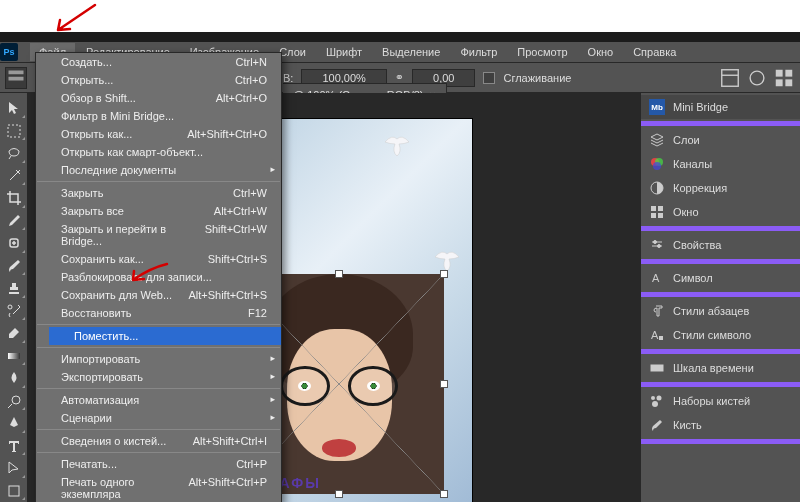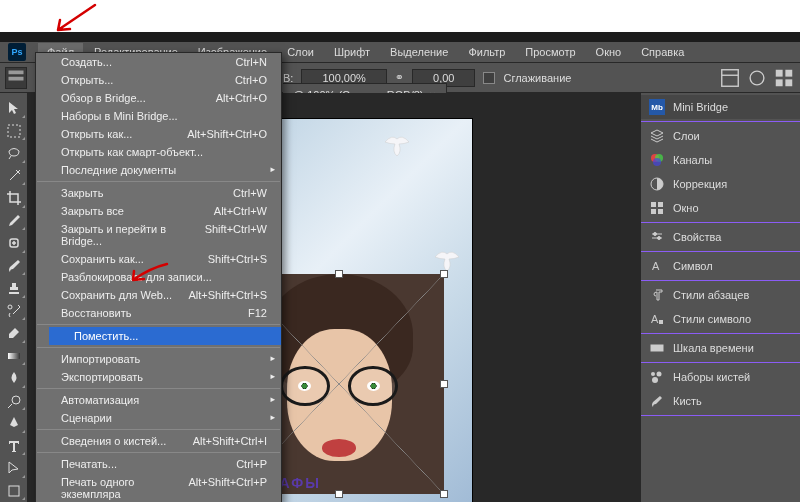--- a/index.html
+++ b/index.html
@@ -1,21 +1,21 @@
 <!DOCTYPE html>
 <html><head>
 <meta charset="utf-8">
 <style>
 * { margin:0; padding:0; box-sizing:border-box; font-family:"Tahoma",sans-serif; font-size:11px; user-select:none; }
 body { background:#fff; width:800px; height:502px; overflow:hidden; position:relative; }
 .arrow { position:absolute; top:2px; left:50px; z-index:100; pointer-events:none; }
 .arrow svg { width:50px; height:35px; }
 .app { position:absolute; top:32px; left:0; width:800px; height:470px; background:#535353; display:flex; flex-direction:column; }
 .title-bar { height:10px; background:#1c1c1c; width:100%; }
-.menu-bar { height:21px; background:#535353; display:flex; align-items:center; padding-left:8px; gap:2px; border-bottom:1px solid #282828; }
+.menu-bar { height:21px; background:#535353; display:flex; align-items:center; gap:2px; border-bottom:1px solid #282828; }
 .ps-logo { width:18px; height:18px; background:#001e36; color:#31a8ff; font-weight:bold; font-size:9px; display:flex; align-items:center; justify-content:center; border-radius:2px; margin-right:10px; }
 .menu-item { color:#ddd; padding:3px 9px; cursor:pointer; }
 .menu-item.active { background:#6b6b6b; }
 .options-bar { height:30px; background:#535353; border-bottom:1px solid #282828; display:flex; align-items:center; padding-left:5px; gap:8px; position:relative; }
 .opt-icon { width:22px; height:22px; background:#3a3a3a; border:1px solid #282828; display:flex; align-items:center; justify-content:center; }
 .opt-field { background:#3f3f3f; border:1px solid #282828; color:#ddd; padding:2px 20px; min-width:60px; display:inline-block; }
 .opt-label { color:#ddd; }
 .opt-checkbox { width:12px; height:12px; border:1px solid #888; background:#3f3f3f; display:inline-block; }
 .options-right { position:absolute; right:5px; display:flex; gap:5px; }
 .doc-tab-vis { position:absolute; left:283px; top:51px; height:22px; background:#535353; padding:4px 10px; color:#ddd; border-top:1px solid #282828; border-right:1px solid #282828; display:flex; align-items:center; gap:6px; }
@@ -41,21 +41,21 @@
 .h-tl{top:-4px;left:-4px}.h-tc{top:-4px;left:calc(50% - 4px)}.h-tr{top:-4px;right:-4px}
 .h-ml{top:calc(50% - 4px);left:-4px}.h-mr{top:calc(50% - 4px);right:-4px}
 .h-bl{bottom:-4px;left:-4px}.h-bc{bottom:-4px;left:calc(50% - 4px)}.h-br{bottom:-4px;right:-4px}
 .diag { position:absolute; inset:0; pointer-events:none; }
 .diag::before,.diag::after { content:""; position:absolute; inset:0; }
 .diag::before { background:linear-gradient(to top right, transparent calc(50% - .5px), #888 50%, transparent calc(50% + .5px)); }
 .diag::after { background:linear-gradient(to top left, transparent calc(50% - .5px), #888 50%, transparent calc(50% + .5px)); }
 .bird { position:absolute; width:30px; height:25px; }
 .bird svg { fill:#f5f5f8; stroke:#ccc; stroke-width:0.5; }
 .panels { width:160px; background:#535353; border-left:1px solid #282828; display:flex; flex-direction:column; }
-.panel-group { border-bottom:1px solid #8b5cf6; padding:2px 0; }
+.panel-group { border-bottom:5px solid #8b5cf6; padding:2px 0; }
 .panel-row { display:flex; align-items:center; padding:4px 8px; color:#ddd; gap:8px; cursor:pointer; }
 .panel-row.hdr { background:#464646; }
 .panel-icon { width:16px; height:16px; display:flex; align-items:center; justify-content:center; }
 .panel-icon svg { width:14px; height:14px; fill:#ccc; }
 .panel-icon.mb { background:#2458a8; color:#fff; font-size:8px; font-weight:bold; }
 
 .dropdown { position:absolute; top:52px; left:35px; width:247px; background:#707070; border:1px solid #282828; box-shadow:3px 3px 8px rgba(0,0,0,0.5); z-index:50; }
 .dd-item { display:flex; justify-content:space-between; padding:3px 14px 3px 25px; color:#eee; cursor:pointer; position:relative; }
 .dd-item.hl { background:#2b6bd1; color:#fff;margin-left:13px; }
 .dd-sep { height:1px; background:#5a5a5a; margin:2px 1px; border-top:1px solid #888; }
@@ -419,25 +419,25 @@
 <div class="dropdown" id="dd">
     <div class="dd-item">
       <span>Создать...</span>
       <span>Ctrl+N</span>
     </div>
     <div class="dd-item">
       <span>Открыть...</span>
       <span>Ctrl+O</span>
     </div>
     <div class="dd-item">
-      <span>Обзор в Bridge...</span>
+      <span>Обзор в Shift...</span>
       <span>Alt+Ctrl+O</span>
     </div>
     <div class="dd-item">
-      <span>Наборы в Mini Bridge...</span>
+      <span>Фильтр в Mini Bridge...</span>
     </div>
     <div class="dd-item">
       <span>Открыть как...</span>
       <span>Alt+Shift+Ctrl+O</span>
     </div>
     <div class="dd-item">
       <span>Открыть как смарт-объект...</span>
     </div>
     <div class="dd-item dd-sub">
       <span>Последние документы</span>

